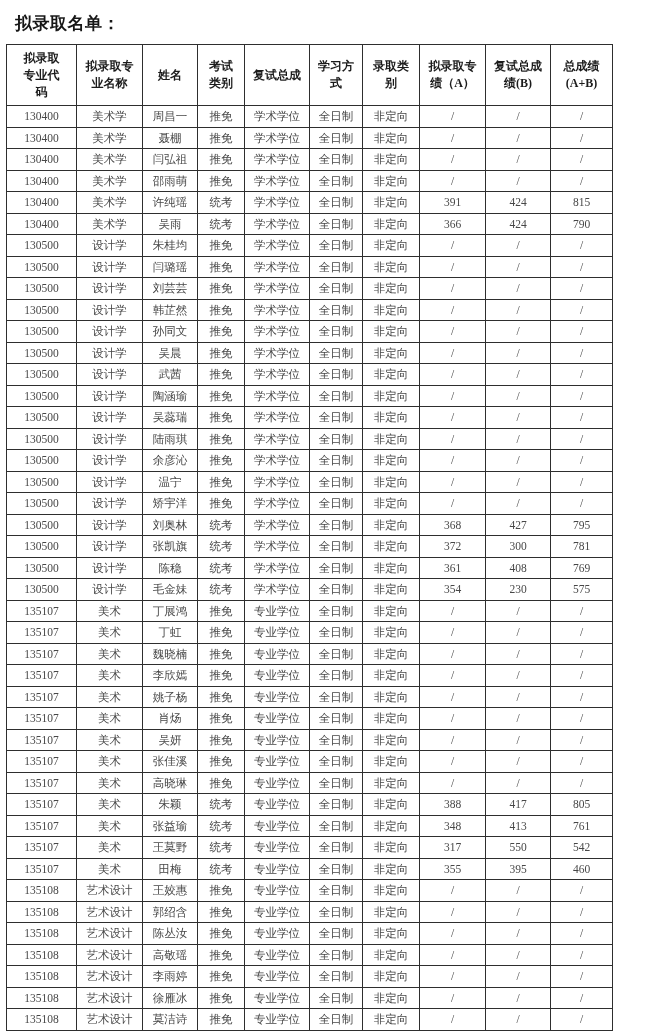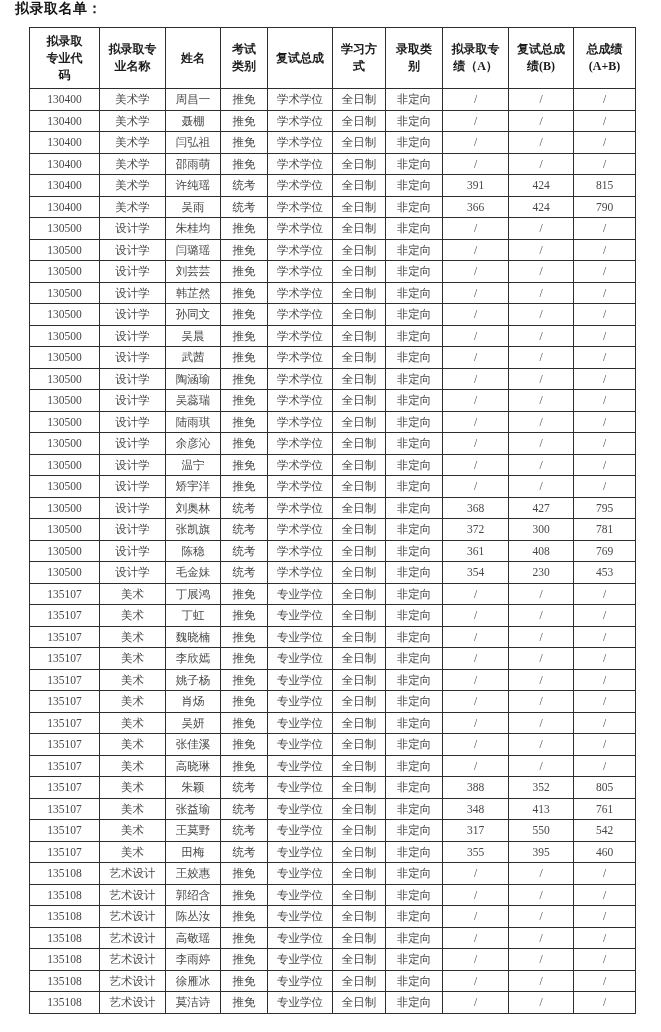--- a/index.html
+++ b/index.html
@@ -7,30 +7,30 @@
     padding: 0;
     background: #ffffff;
   }
   body {
     width: 661px;
     height: 1032px;
     overflow: hidden;
     font-family: "Liberation Serif", "DejaVu Serif", serif;
   }
   .doc-title {
-    margin: 0 0 9px 15px;
-    font-size: 14px;
+    margin: 12px 0 9px 15px;
+    font-size: 17px;
     font-weight: bold;
     color: #161616;
     letter-spacing: 0.5px;
   }
   table.admission {
     border-collapse: collapse;
     table-layout: fixed;
-    margin-left: 29px;
+    margin-left: 6px;
     width: 606px;
   }
   table.admission th,
   table.admission td {
     border: 1px solid #2e2e2e;
     text-align: center;
     vertical-align: middle;
     overflow: hidden;
     padding: 0;
   }
@@ -372,21 +372,21 @@
       <tr>
         <td>130500</td>
         <td>设计学</td>
         <td>毛金妹</td>
         <td>统考</td>
         <td>学术学位</td>
         <td>全日制</td>
         <td>非定向</td>
         <td>354</td>
         <td>230</td>
-        <td>453</td>
+        <td>575</td>
       </tr>
       <tr>
         <td>135107</td>
         <td>美术</td>
         <td>丁展鸿</td>
         <td>推免</td>
         <td>专业学位</td>
         <td>全日制</td>
         <td>非定向</td>
         <td>/</td>
@@ -491,21 +491,21 @@
       </tr>
       <tr>
         <td>135107</td>
         <td>美术</td>
         <td>朱颖</td>
         <td>统考</td>
         <td>专业学位</td>
         <td>全日制</td>
         <td>非定向</td>
         <td>388</td>
-        <td>352</td>
+        <td>417</td>
         <td>805</td>
       </tr>
       <tr>
         <td>135107</td>
         <td>美术</td>
         <td>张益瑜</td>
         <td>统考</td>
         <td>专业学位</td>
         <td>全日制</td>
         <td>非定向</td>

